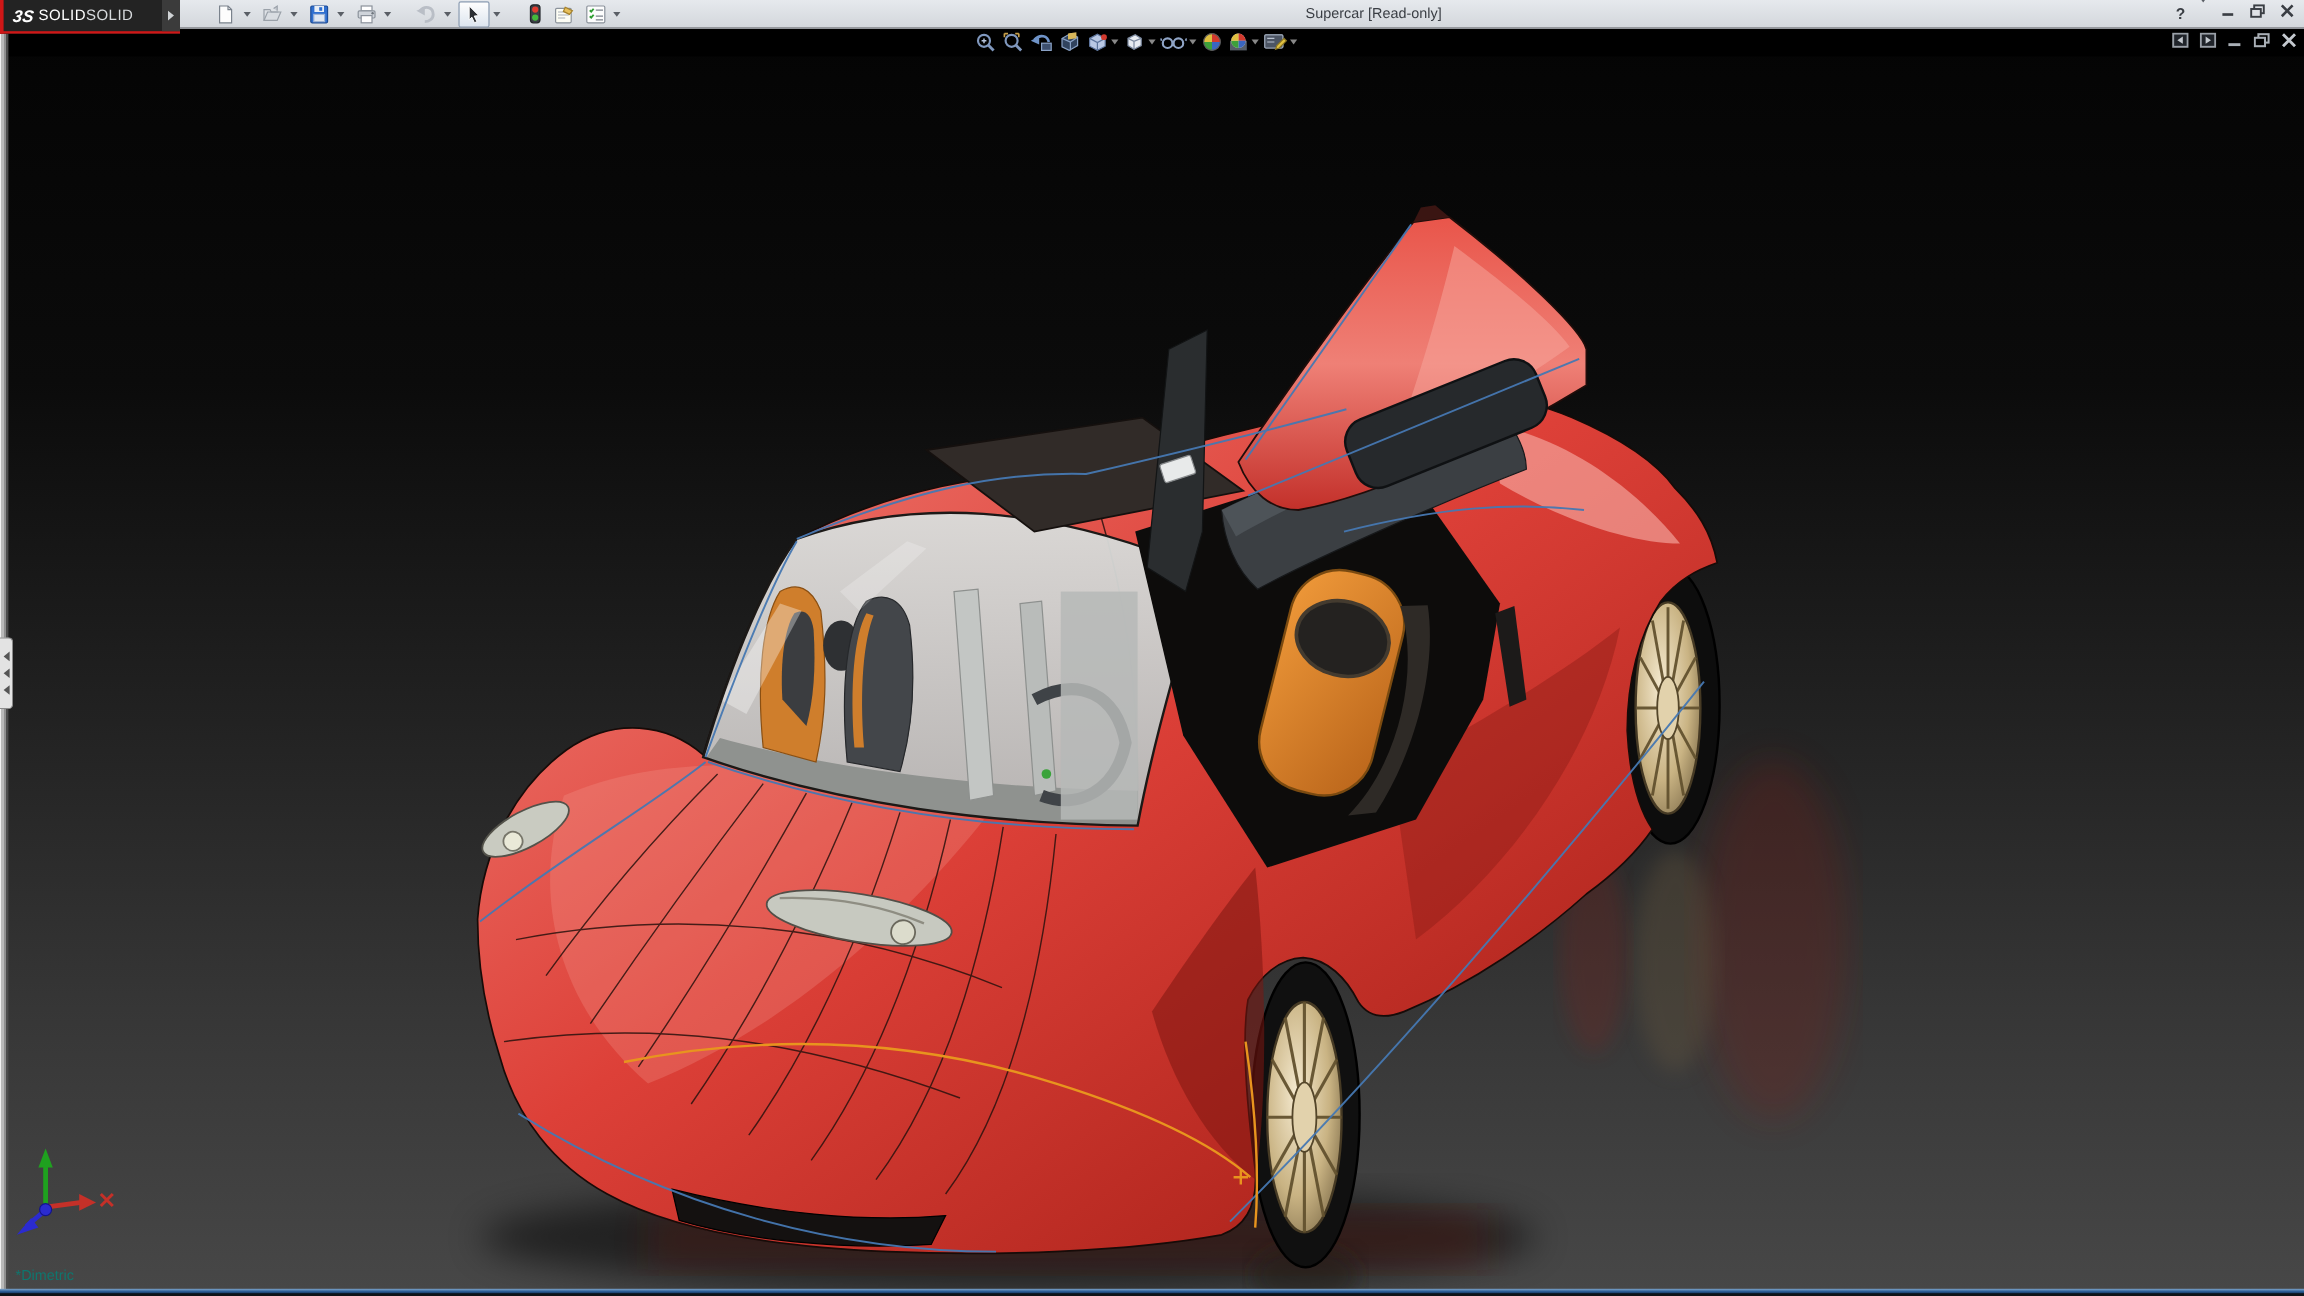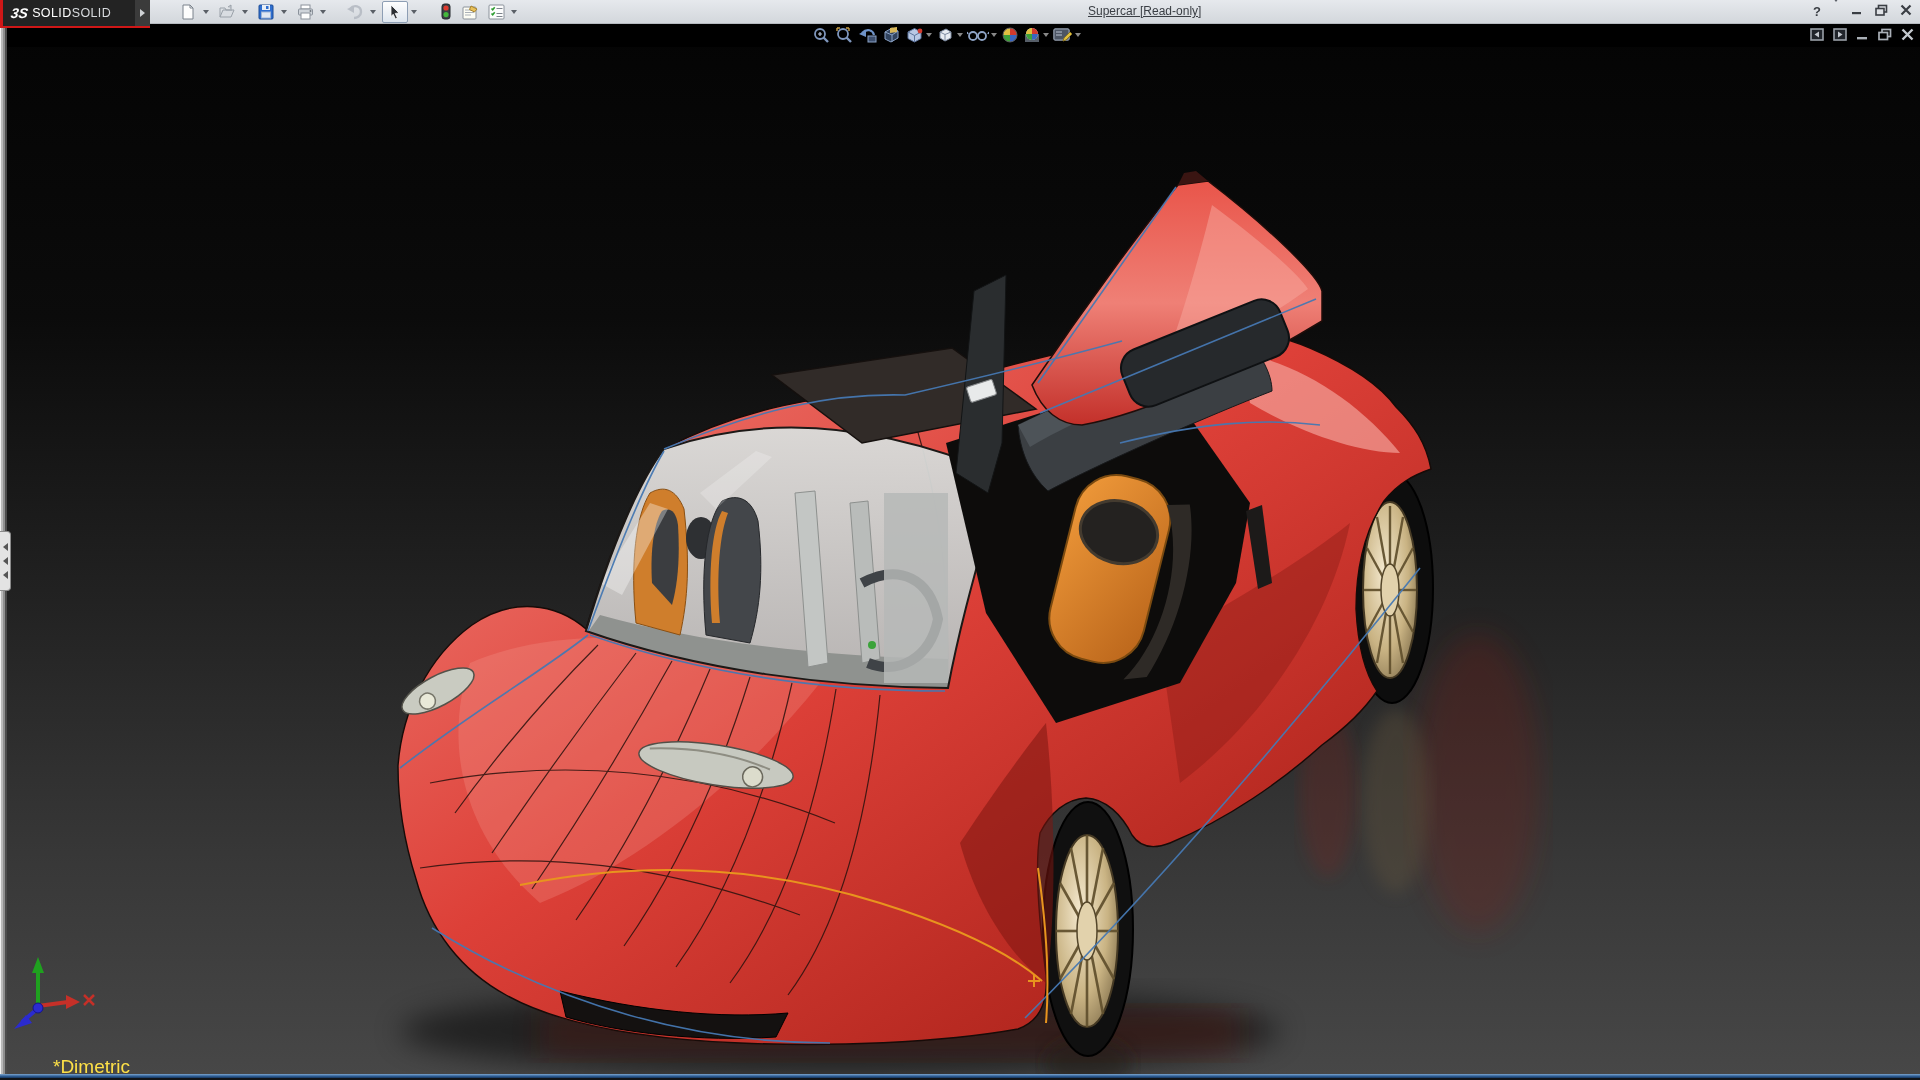--- a/index.html
+++ b/index.html
@@ -17,40 +17,40 @@
   .tri-r{width:0;height:0;border-left:5px solid #cfd2d5;border-top:4px solid transparent;border-bottom:4px solid transparent;}
   .tri-d{width:0;height:0;border-top:4px solid #5a5f66;border-left:3.5px solid transparent;border-right:3.5px solid transparent;}
   .tri-l{width:0;height:0;border-right:5px solid #555;border-top:4px solid transparent;border-bottom:4px solid transparent;}
 
   #stdbar{position:absolute;left:176px;top:1px;height:21px;display:flex;align-items:center;gap:1px;z-index:5;}
   .tool{width:24px;height:20px;display:flex;align-items:center;justify-content:center;}
   .dd{width:10px;height:20px;display:flex;align-items:center;justify-content:center;margin-right:3px;}
   .pressed{border:1px solid #8d9eb4;background:linear-gradient(#fefefe,#dde5ee);border-radius:2px;}
   .gap{width:10px;}
 
-  #wintitle{position:absolute;left:1088px;top:4px;font-size:12px;color:#3a3e44;z-index:5;text-decoration:underline;}
+  #wintitle{position:absolute;left:1088px;top:4px;font-size:12px;color:#3a3e44;z-index:5;}
   #winctrl{position:absolute;right:8px;top:2px;display:flex;align-items:center;gap:12px;z-index:5;}
   #winctrl .q{font-size:13px;font-weight:bold;color:#3a3e44;}
 
   
   #docbar{position:absolute;left:0;top:23px;width:1920px;height:24px;background:#000;z-index:3;}
   #headsup{position:absolute;left:812px;top:26px;display:flex;align-items:center;gap:4px;z-index:5;}
   .hitem{display:flex;align-items:center;gap:2px;}
   #docctrl{position:absolute;right:6px;top:27px;display:flex;align-items:center;gap:9px;z-index:5;}
 
   
   #splitter{position:absolute;left:0;top:28px;width:7px;height:1047px;
     background:linear-gradient(90deg,#f2f2f2 0 1px,#b9b9b9 1px 3px,#8f8f8f 3px 5px,#4c4c4c 5px 7px);z-index:4;}
   #splittab{position:absolute;left:0;top:531px;width:10px;height:58px;background:#e3e3e3;
     border:1px solid #8a8a8a;border-left:none;border-radius:0 4px 4px 0;z-index:5;
     display:flex;flex-direction:column;align-items:center;justify-content:center;gap:6px;}
 
   
   #viewport{position:absolute;left:0;top:23px;width:1920px;height:1052px;z-index:1;}
-  #viewlabel{position:absolute;left:13px;top:1056px;font-size:19px;color:#fde047;z-index:6;margin-left:40px;}
+  #viewlabel{position:absolute;left:13px;top:1056px;font-size:12px;color:#0f766e;z-index:6;}
   #bottomline{position:absolute;left:0;top:1074px;width:1920px;height:4px;z-index:6;
     background:linear-gradient(#7fa6cc,#2e5f98 55%,#16365c);}
   #belowline{position:absolute;left:0;top:1078px;width:1920px;height:2px;background:#101418;z-index:6;}
 </style>
 </head>
 <body>
 
 <div id="viewport">
 <svg width="1920" height="1052" viewBox="0 0 1920 1052">
   <defs>

